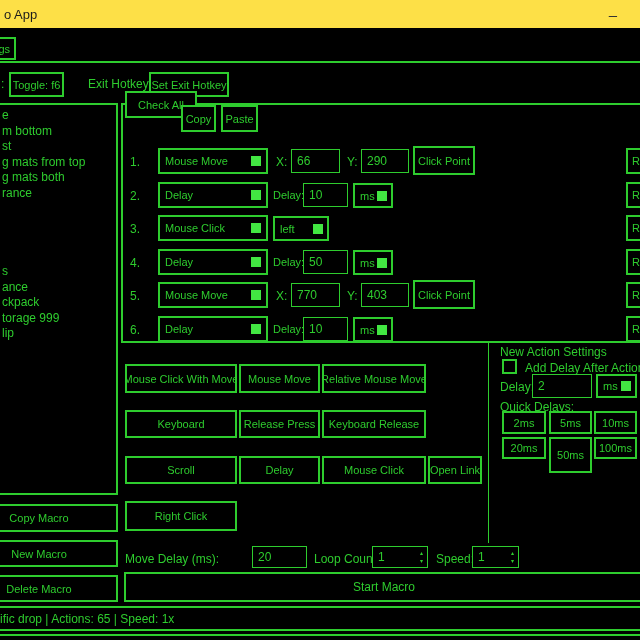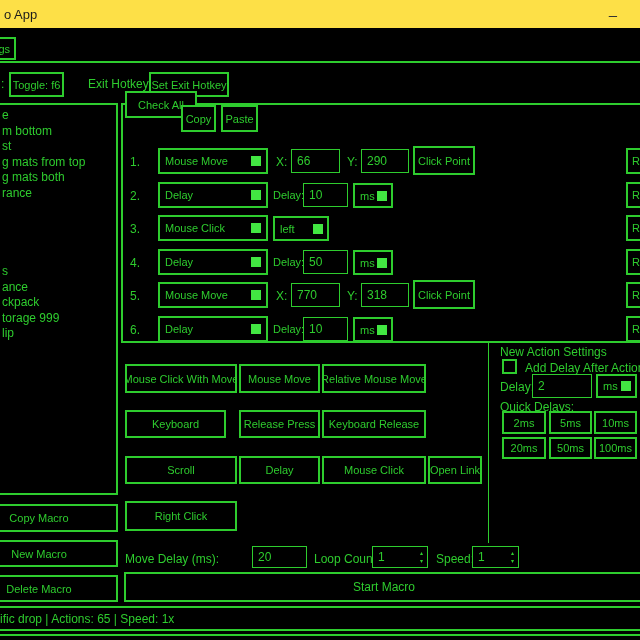--- a/index.html
+++ b/index.html
@@ -160,21 +160,21 @@
   <div class="dd" style="left:158px;top:282px;width:110px;height:26px;">
     <span>Mouse Move</span>
     <span class="sq"></span>
   </div>
   <span class="l" style="left:276px;top:289px;">X:</span>
   <div class="in" style="left:291px;top:283px;width:49px;height:24px;">
     <span>770</span>
   </div>
   <span class="l" style="left:347px;top:289px;">Y:</span>
   <div class="in" style="left:361px;top:283px;width:48px;height:24px;">
-    <span>318</span>
+    <span>403</span>
   </div>
   <div class="b" style="left:413px;top:280px;width:62px;height:29px;">
     <span>Click Point</span>
   </div>
   <div class="b" style="left:626px;top:282px;width:40px;height:26px;justify-content:flex-start;padding-left:4px;">
     <span>R</span>
   </div>
 
   <span class="rnum" style="left:130px;top:323px;">6.</span>
   <div class="dd" style="left:158px;top:316px;width:110px;height:26px;">
@@ -197,21 +197,21 @@
 
   <div class="b" style="left:125px;top:364px;width:112px;height:29px;">
     <span>Mouse Click With Move</span>
   </div>
   <div class="b" style="left:239px;top:364px;width:81px;height:29px;">
     <span>Mouse Move</span>
   </div>
   <div class="b" style="left:322px;top:364px;width:104px;height:29px;">
     <span>Relative Mouse Move</span>
   </div>
-  <div class="b" style="left:125px;top:410px;width:101px;height:28px;">
+  <div class="b" style="left:125px;top:410px;width:112px;height:28px;">
     <span>Keyboard</span>
   </div>
   <div class="b" style="left:239px;top:410px;width:81px;height:28px;">
     <span>Release Press</span>
   </div>
   <div class="b" style="left:322px;top:410px;width:104px;height:28px;">
     <span>Keyboard Release</span>
   </div>
   <div class="b" style="left:125px;top:456px;width:112px;height:28px;">
     <span>Scroll</span>
@@ -246,21 +246,21 @@
   </div>
   <div class="b" style="left:549px;top:411px;width:43px;height:23px;">
     <span>5ms</span>
   </div>
   <div class="b" style="left:594px;top:411px;width:43px;height:23px;">
     <span>10ms</span>
   </div>
   <div class="b" style="left:502px;top:437px;width:44px;height:22px;">
     <span>20ms</span>
   </div>
-  <div class="b" style="left:549px;top:437px;width:43px;height:22px;">
+  <div class="b" style="left:549px;top:437px;width:43px;height:36px;">
     <span>50ms</span>
   </div>
   <div class="b" style="left:594px;top:437px;width:43px;height:22px;">
     <span>100ms</span>
   </div>
 
   <div class="b" style="left:-40px;top:504px;width:158px;height:28px;">
     <span>Copy Macro</span>
   </div>
   <div class="b" style="left:-40px;top:540px;width:158px;height:27px;">

